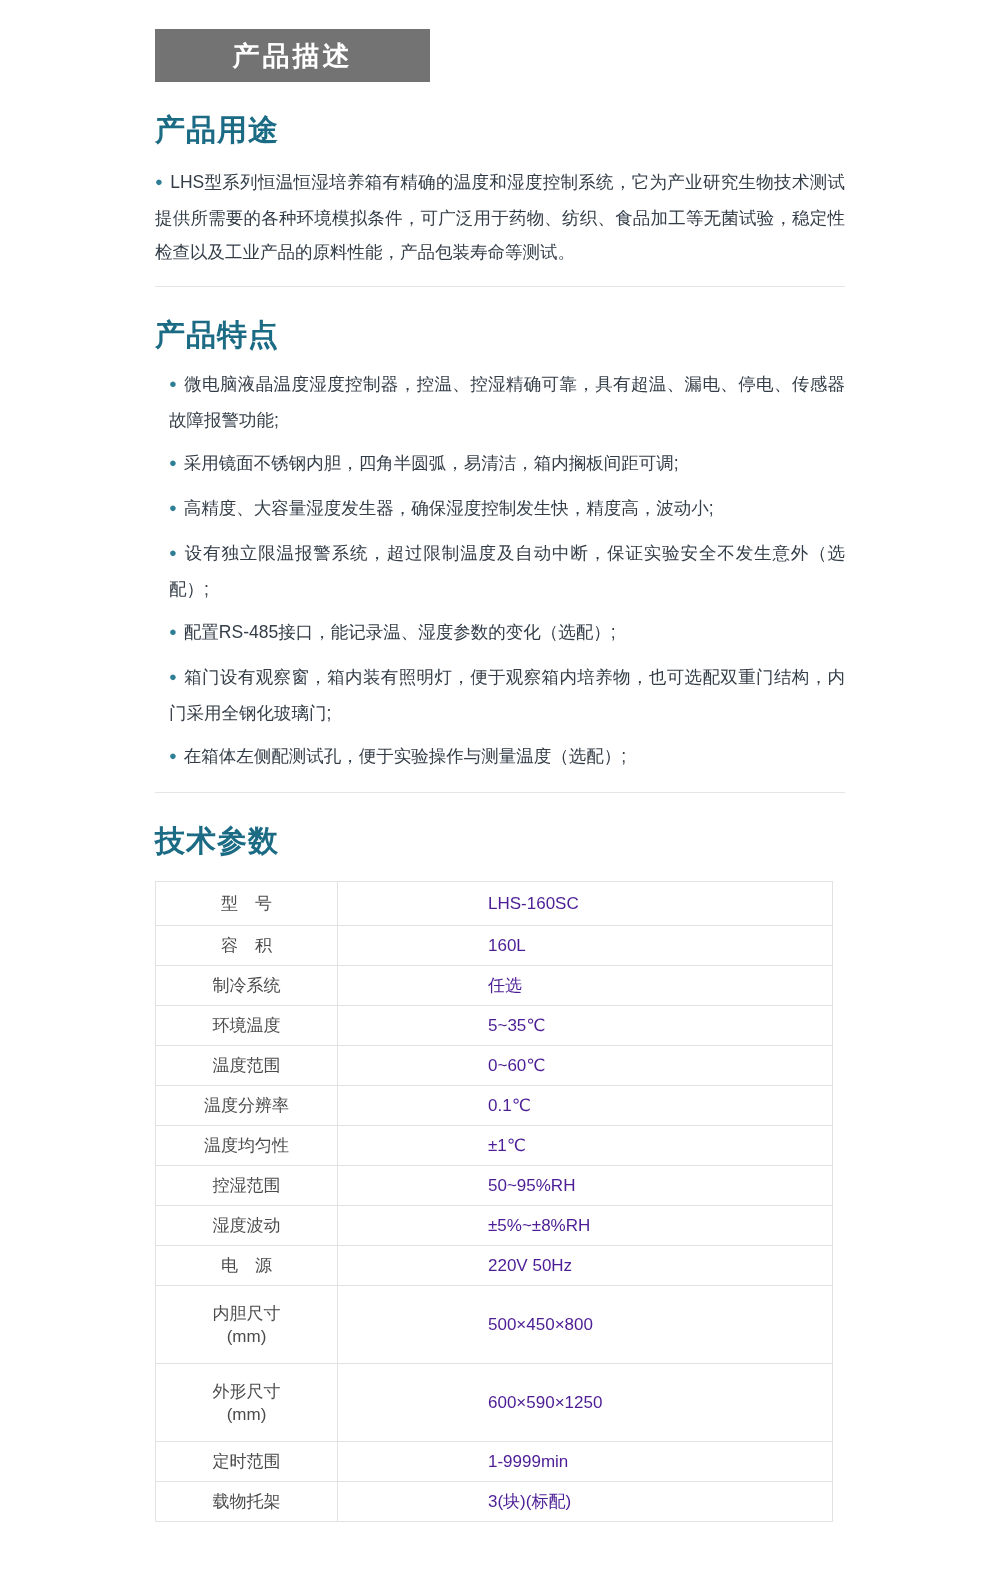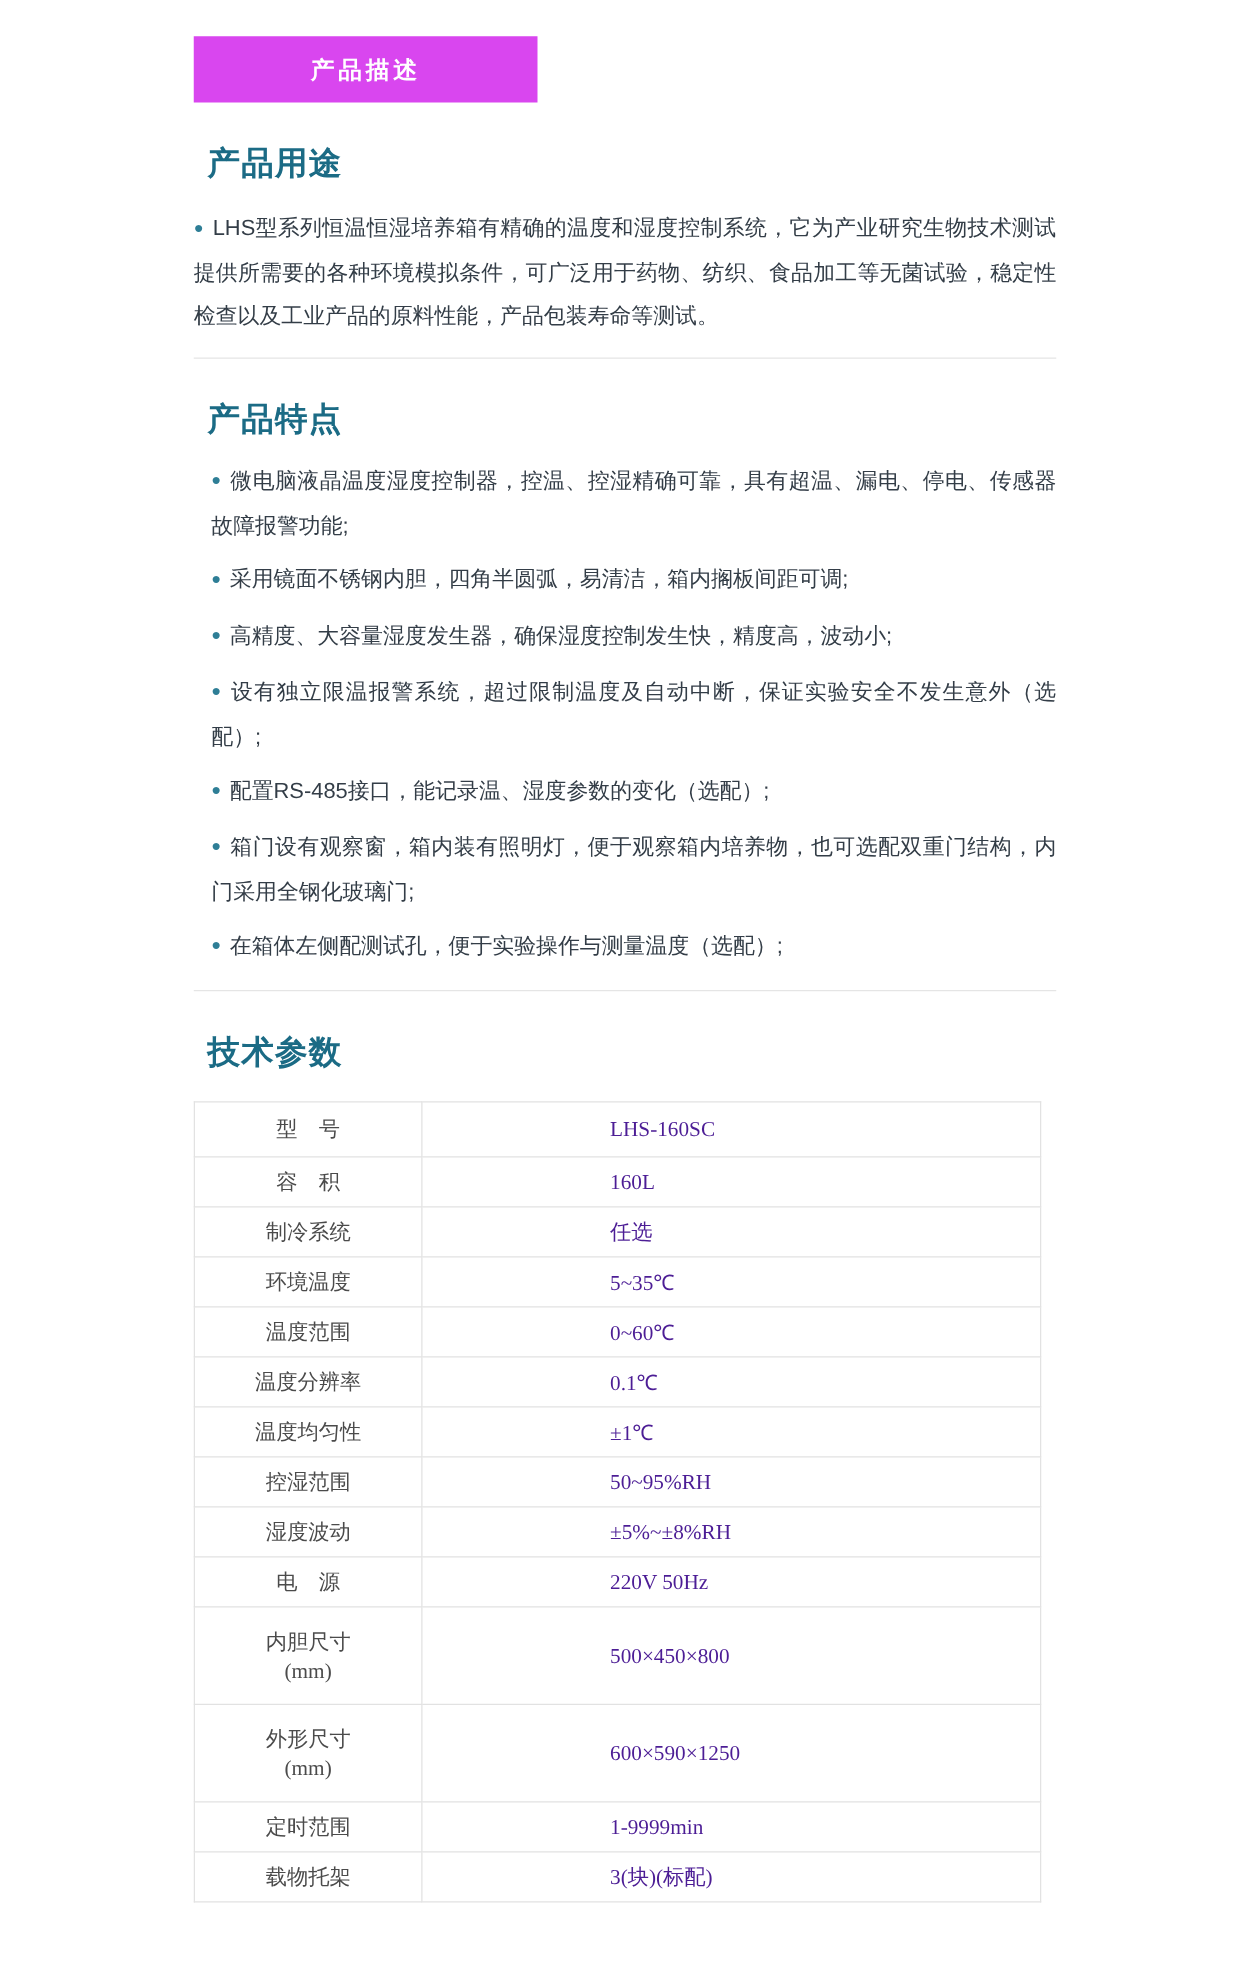--- a/index.html
+++ b/index.html
@@ -15,33 +15,33 @@
   }
   .page {
     width: 690px;
     margin-left: 155px;
     padding-top: 29px;
   }
   
   .banner {
     width: 275px;
     height: 53px;
-    background: #d946ef;
+    background: #737373;
     color: #ffffff;
-    font-size: 19px;
+    font-size: 27px;
     font-weight: bold;
     letter-spacing: 3px;
     display: flex;
     align-items: center;
     justify-content: center;
   }
   
   h2.sec {
-    margin: 33px 0 0 11px;
-    font-size: 26px;
+    margin: 33px 0 0 0;
+    font-size: 30px;
     line-height: 30px;
     font-weight: bold;
     color: #1b6b85;
     letter-spacing: 1px;
   }
   
   .para {
     margin: 20px 0 0 0;
     font-size: 17.5px;
     line-height: 34px;
@@ -63,21 +63,20 @@
     border-top: 1px solid #e5e5e5;
     margin: 17px 0 0 0;
   }
   
   table.specs {
     border-collapse: collapse;
     width: 678px;
     margin-top: 25px;
     font-size: 17px;
     table-layout: fixed;
-    font-family: Liberation Serif, serif;
   }
   .specs td {
     border: 1px solid #e2e2e2;
     vertical-align: middle;
   }
   .specs td.label {
     width: 179px;
     text-align: center;
     color: #4b4b4b;
     white-space: pre-line;

